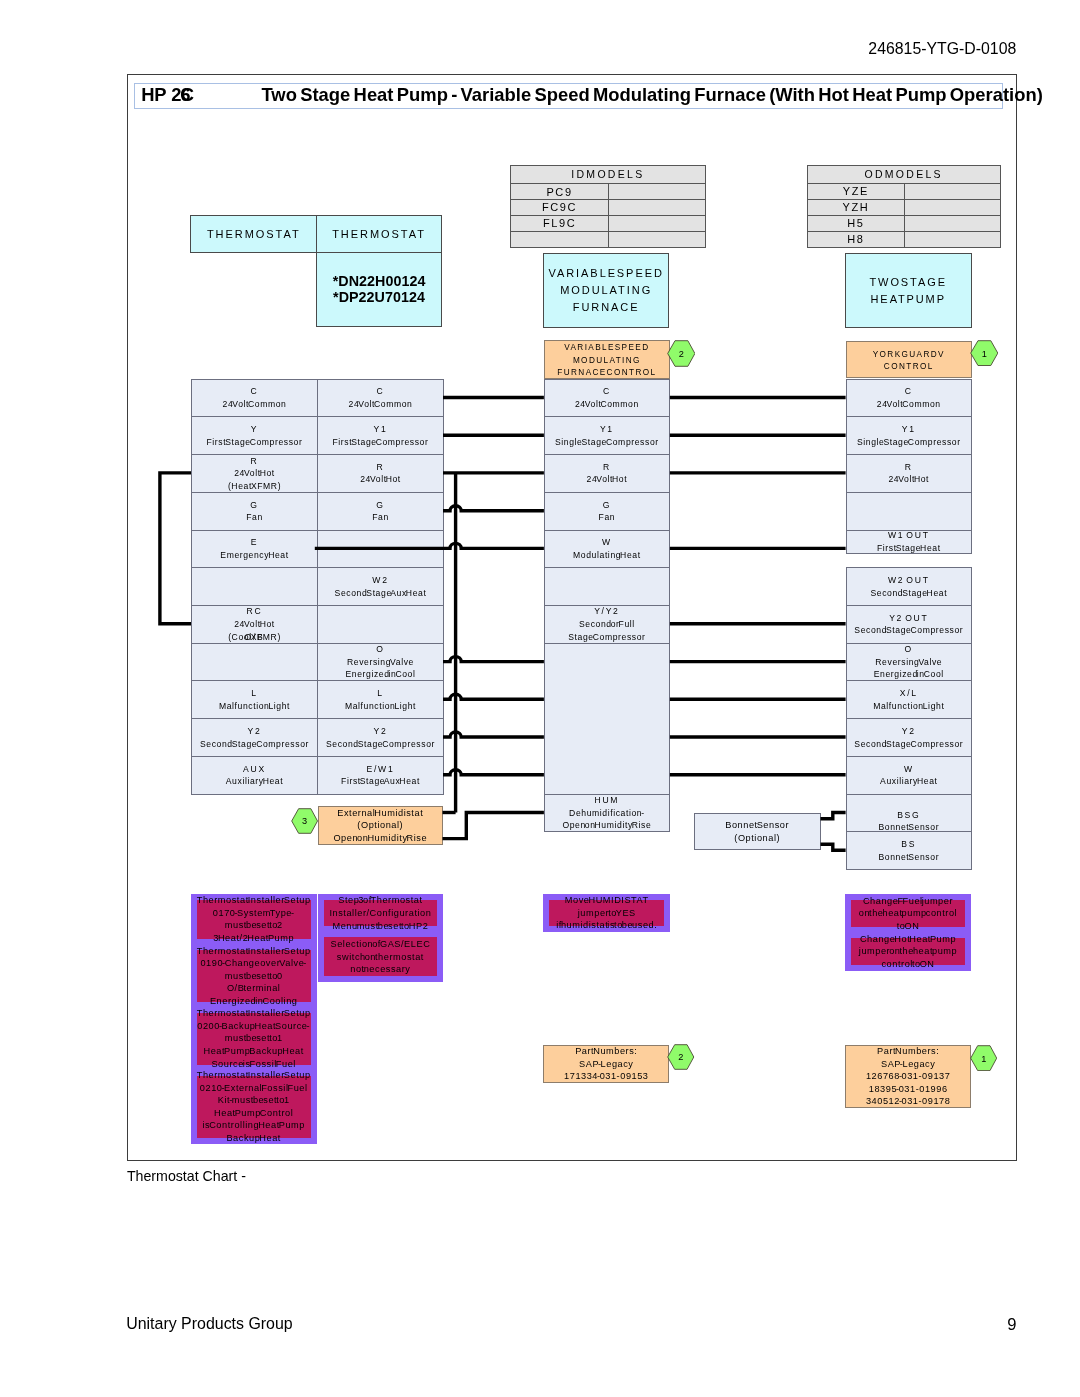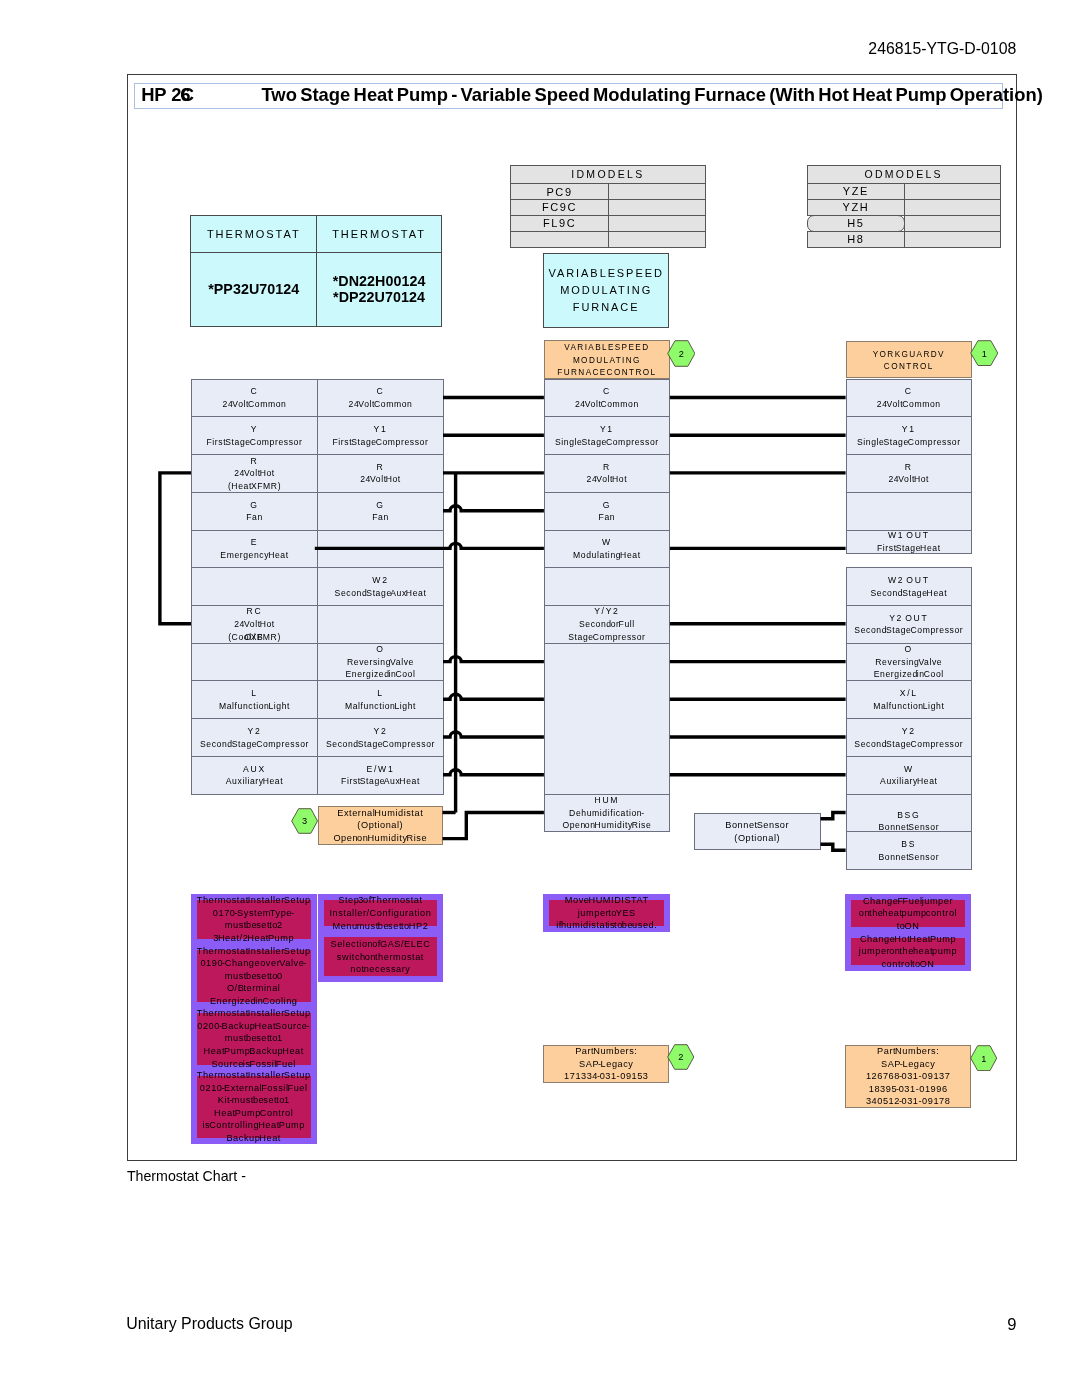--- a/index.html
+++ b/index.html
@@ -210,23 +210,20 @@
       <div class="tcode">BSG</div>
       <div class="t">Bonnet Sensor</div>
     </div>
     <div class="box blue cc" style="left: 845.6px; top: 831.36px; width: 126.4px; height: 38.73px;">
       <div class="tcode">BS</div>
       <div class="t">Bonnet Sensor</div>
     </div>
     <div class="box cyan cc" style="left: 190.4px; top: 214.7px; width: 126.75px; height: 38.6px;">
       <div class="hdr">THERMOSTAT</div>
     </div>
-    <div class="box cyan cc" style="left: 190.4px; top: 252.3px; width: 126.75px; height: 74.4px;">
-      <div class="bigmodel">*PP32U70124</div>
-    </div>
     <div class="box cyan cc" style="left: 316.15px; top: 214.7px; width: 125.75px; height: 38.6px;">
       <div class="hdr">THERMOSTAT</div>
     </div>
     <div class="box cyan cc" style="left: 316.15px; top: 252.3px; width: 125.75px; height: 74.4px;">
       <div class="bigmodel">*DN22H00124</div>
       <div class="bigmodel">*DP22U70124</div>
     </div>
     <div class="box grey cc" style="left: 510.2px; top: 164.8px; width: 195.5px; height: 19.3px;">
       <div class="mdlhdr">ID MODELS</div>
     </div>
@@ -250,32 +247,36 @@
       <div class="mdlhdr">OD MODELS</div>
     </div>
     <div class="box grey cc" style="left: 806.6px; top: 182.9px; width: 98.7px; height: 16.925px;">
       <div class="mdlrow">YZE</div>
     </div>
     <div class="box grey cc" style="left: 904.3px; top: 182.9px; width: 96.5px; height: 16.925px;"></div>
     <div class="box grey cc" style="left: 806.6px; top: 198.825px; width: 98.7px; height: 16.925px;">
       <div class="mdlrow">YZH</div>
     </div>
     <div class="box grey cc" style="left: 904.3px; top: 198.825px; width: 96.5px; height: 16.925px;"></div>
-    <div class="box grey cc" style="left: 806.6px; top: 214.75px; width: 98.7px; height: 16.925px; border-radius: 7px;">
+    <div class="box grey cc" style="left: 806.6px; top: 214.75px; width: 98.7px; height: 16.925px;">
       <div class="mdlrow">H5</div>
     </div>
     <div class="box grey cc" style="left: 904.3px; top: 214.75px; width: 96.5px; height: 16.925px;"></div>
     <div class="box grey cc" style="left: 806.6px; top: 230.675px; width: 98.7px; height: 16.925px;">
       <div class="mdlrow">H8</div>
     </div>
     <div class="box grey cc" style="left: 904.3px; top: 230.675px; width: 96.5px; height: 16.925px;"></div>
     <div class="box cyan cc" style="left: 542.8px; top: 252.8px; width: 126.7px; height: 75px;">
       <div class="cap">VARIABLE SPEED</div>
       <div class="cap">MODULATING</div>
       <div class="cap">FURNACE</div>
+    </div>
+    <div class="box cyan cc" style="left: 844.9px; top: 253.4px; width: 126.7px; height: 74.5px;">
+      <div class="cap">TWO STAGE</div>
+      <div class="cap">HEAT PUMP</div>
     </div>
     <div class="box orange cc" style="left: 543.9px; top: 340.3px; width: 126px; height: 38.3px; padding-top: 3px;">
       <div class="capsm">VARIABLE SPEED</div>
       <div class="capsm">MODULATING</div>
       <div class="capsm">FURNACE CONTROL</div>
     </div>
     <div class="box orange cc" style="left: 845.6px; top: 340.6px; width: 126.4px; height: 37.8px; padding-top: 4px;">
       <div class="capsm">YORKGUARD V</div>
       <div class="capsm">CONTROL</div>
     </div>

